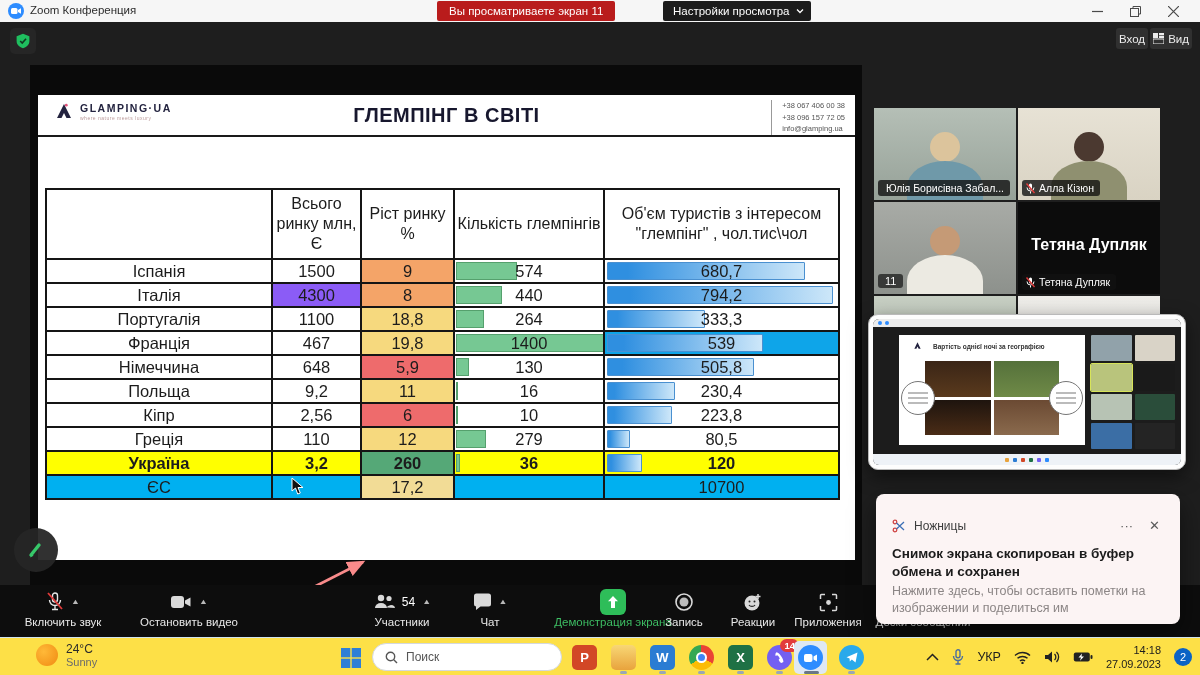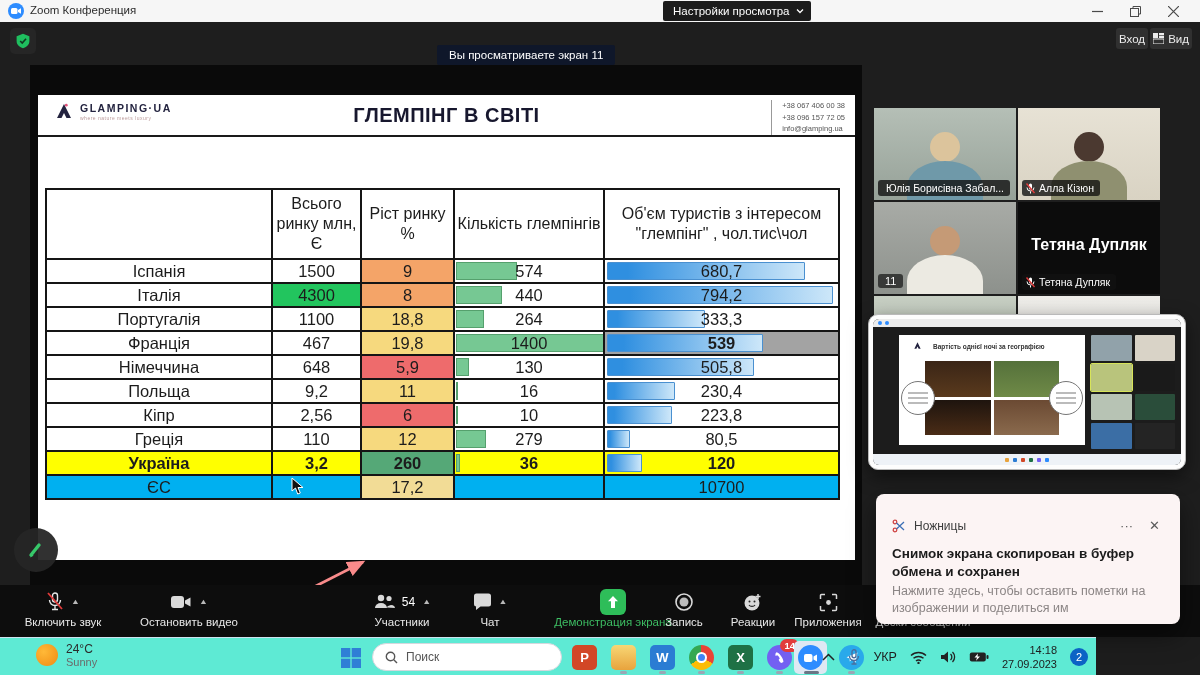--- a/index.html
+++ b/index.html
@@ -113,21 +113,21 @@
   #ztoolbar { position:absolute; left:0; top:585px; width:1200px; height:52px; background:#0d0d0d; z-index:4; }
   .zitem { position:absolute; top:4px; display:flex; flex-direction:column; align-items:center; color:#e8e8e8; }
   .zitem .irow { height:26px; display:flex; align-items:center; gap:7px; }
   .zitem .lab { font-size:11.5px; margin-top:1px; white-space:nowrap; }
   .caret { color:#b9b9b9; font-size:9px; transform:scaleY(.8); }
   .zcount { font-size:12px; color:#fff; }
   #share-item .lab { color:#3dbd63; }
   #share-icon { width:26px; height:26px; border-radius:6px; display:flex; align-items:center; justify-content:center; }
 
   
-  #taskbar { position:absolute; left:0; top:637px; width:1096px; height:38px; background:#5eead4;
+  #taskbar { position:absolute; left:0; top:637px; width:1200px; height:38px; background:#fde047;
     border-top:1px solid #cfe3ee; z-index:7; }
   #weather { position:absolute; left:36px; top:4px; display:flex; gap:8px; align-items:center; }
   #sun { width:22px; height:22px; border-radius:50%; background:radial-gradient(circle at 35% 35%, #ffb938, #f08a12); }
   #weather .t1 { font-size:12px; color:#2b2b2b; }
   #weather .t2 { font-size:11px; color:#6b6b6b; }
   #searchpill { position:absolute; left:372px; top:5px; width:190px; height:28px; background:#fff;
     border:1px solid #d4d8de; border-radius:14px; display:flex; align-items:center; gap:8px; padding:0 12px;
     font-size:12px; color:#555; }
   .tb-ic { position:absolute; top:7px; width:25px; height:25px; border-radius:5px; display:flex;
     align-items:center; justify-content:center; color:#fff; font-weight:bold; font-size:13px; }
@@ -151,21 +151,21 @@
 <div id="stage">
 
   <div id="titlebar">
     <div id="zoom-logo">
       <svg width="10" height="8" viewBox="0 0 10 8">
           <rect x="0" y="1" width="6.5" height="6" rx="1.5" fill="#fff"></rect>
           <path d="M7 3 L10 1.2 V6.8 L7 5 Z" fill="#fff"></path>
         </svg>
     </div>
     <span id="app-title">Zoom Конференция</span>
-    <span id="view-badge" style="background: #0f172a; margin-top: 44px;">Вы просматриваете экран 11</span>
+    <span id="view-badge" style="background: #b91c1c;">Вы просматриваете экран 11</span>
     <span id="view-settings"><span>Настройки просмотра</span>
       <svg width="8" height="6" viewBox="0 0 8 6">
           <polyline points="1,1.5 4,4.5 7,1.5" fill="none" stroke="#fff" stroke-width="1.3"></polyline>
         </svg>
     </span>
     <span class="winbtn" style="left:1082px;">
         <svg width="11" height="11">
           <line x1="0" y1="5.5" x2="11" y2="5.5" stroke="#4a4a4a" stroke-width="1.2"></line>
         </svg>
       </span>
@@ -243,38 +243,38 @@
           <tbody id="tbody">
               <tr>
                 <td style="background: rgb(255, 255, 255);">Іспанія</td>
                 <td style="background: rgb(255, 255, 255);">1500</td>
                 <td style="background: rgb(244, 164, 104);">9</td>
                 <td class="c-bar" style="background: rgb(255, 255, 255);"><div class="gbar" style="width: 41%;"></div><span>574</span></td>
                 <td class="c-bar" style="background: rgb(255, 255, 255);"><div class="bbar" style="width: 85%;"></div><span>680,7</span></td>
               </tr>
               <tr>
                 <td style="background: rgb(255, 255, 255);">Італія</td>
-                <td style="background: #22c55e;">4300</td>
+                <td style="background: #8b5cf6;">4300</td>
                 <td style="background: rgb(244, 164, 104);">8</td>
                 <td class="c-bar" style="background: rgb(255, 255, 255);"><div class="gbar" style="width: 31%;"></div><span>440</span></td>
                 <td class="c-bar" style="background: rgb(255, 255, 255);"><div class="bbar" style="width: 97%;"></div><span>794,2</span></td>
               </tr>
               <tr>
                 <td style="background: rgb(255, 255, 255);">Португалія</td>
                 <td style="background: rgb(255, 255, 255);">1100</td>
                 <td style="background: rgb(246, 217, 126);">18,8</td>
                 <td class="c-bar" style="background: rgb(255, 255, 255);"><div class="gbar" style="width: 19%;"></div><span>264</span></td>
                 <td class="c-bar" style="background: rgb(255, 255, 255);"><div class="bbar" style="width: 42%;"></div><span>333,3</span></td>
               </tr>
               <tr>
                 <td style="background: rgb(255, 255, 255);">Франція</td>
                 <td style="background: rgb(255, 255, 255);">467</td>
                 <td style="background: rgb(246, 217, 126);">19,8</td>
                 <td class="c-bar" style="background: rgb(255, 255, 255);"><div class="gbar" style="width: 100%;"></div><span>1400</span></td>
-                <td class="c-bar" style="background: #a3a3a3; font-weight: bold;"><div class="bbar" style="width: 67%;"></div><span>539</span></td>
+                <td class="c-bar" style="background: #0ea5e9;"><div class="bbar" style="width: 67%;"></div><span>539</span></td>
               </tr>
               <tr>
                 <td style="background: rgb(255, 255, 255);">Німеччина</td>
                 <td style="background: rgb(255, 255, 255);">648</td>
                 <td style="background: rgb(238, 107, 108);">5,9</td>
                 <td class="c-bar" style="background: rgb(255, 255, 255);"><div class="gbar" style="width: 9%;"></div><span>130</span></td>
                 <td class="c-bar" style="background: rgb(255, 255, 255);"><div class="bbar" style="width: 63%;"></div><span>505,8</span></td>
               </tr>
               <tr>
                 <td style="background: rgb(255, 255, 255);">Польща</td>

